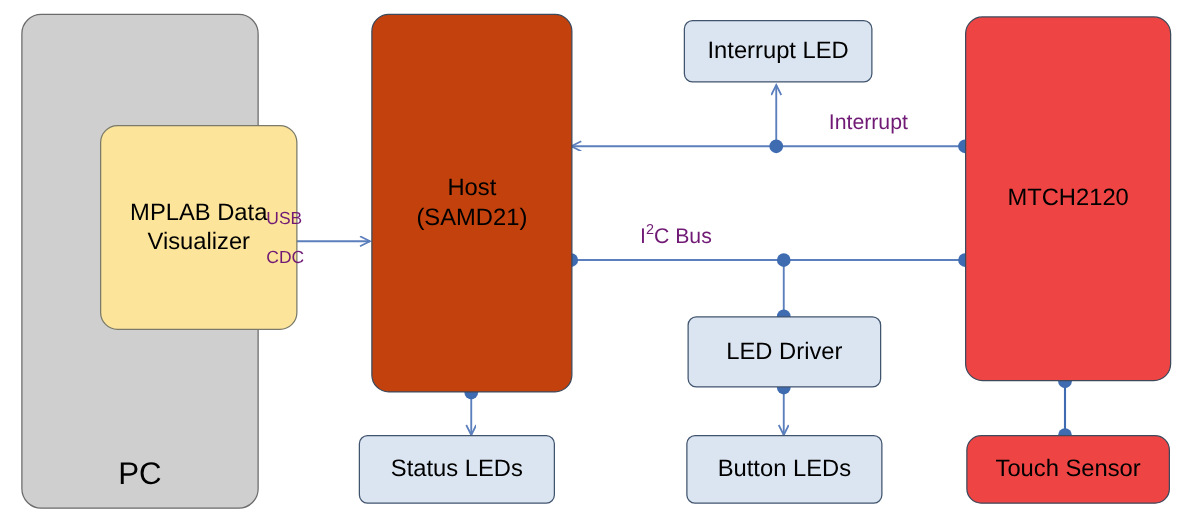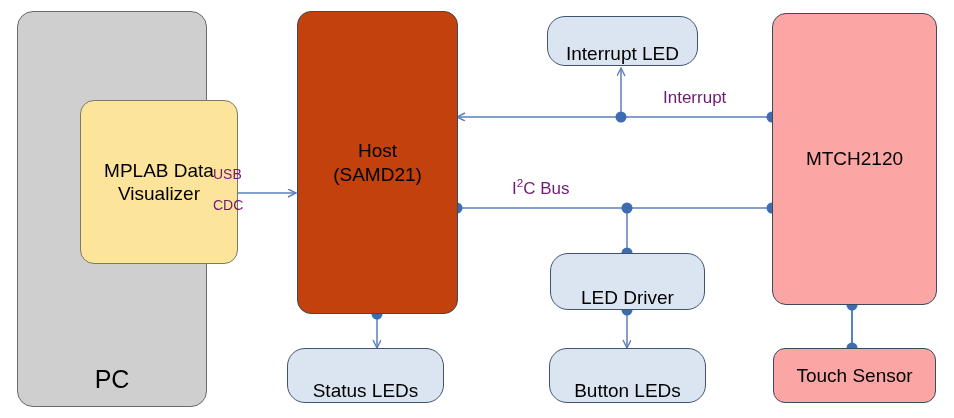--- a/index.html
+++ b/index.html
@@ -55,26 +55,25 @@
   }
   .host-box {
     background: #c2410c;
     border: 1.6px solid #3d4a5c;
     border-radius: 14px;
     font-size: 19px;
   }
   .blue-box {
     background: #dbe5f1;
     border: 1.6px solid #41546e;
-    border-radius: 18px;
-    font-size: 19px;
-    align-items: flex-end;
+    border-radius: 7px;
+    font-size: 19px;
   }
   .green-box {
-    background: #fca5a5;
+    background: #ef4444;
     border: 1.6px solid #3d4a5c;
     border-radius: 14px;
     font-size: 19px;
   }
 
   
   .edge-label {
     position: absolute;
     font-size: 17px;
     color: #701a75;

